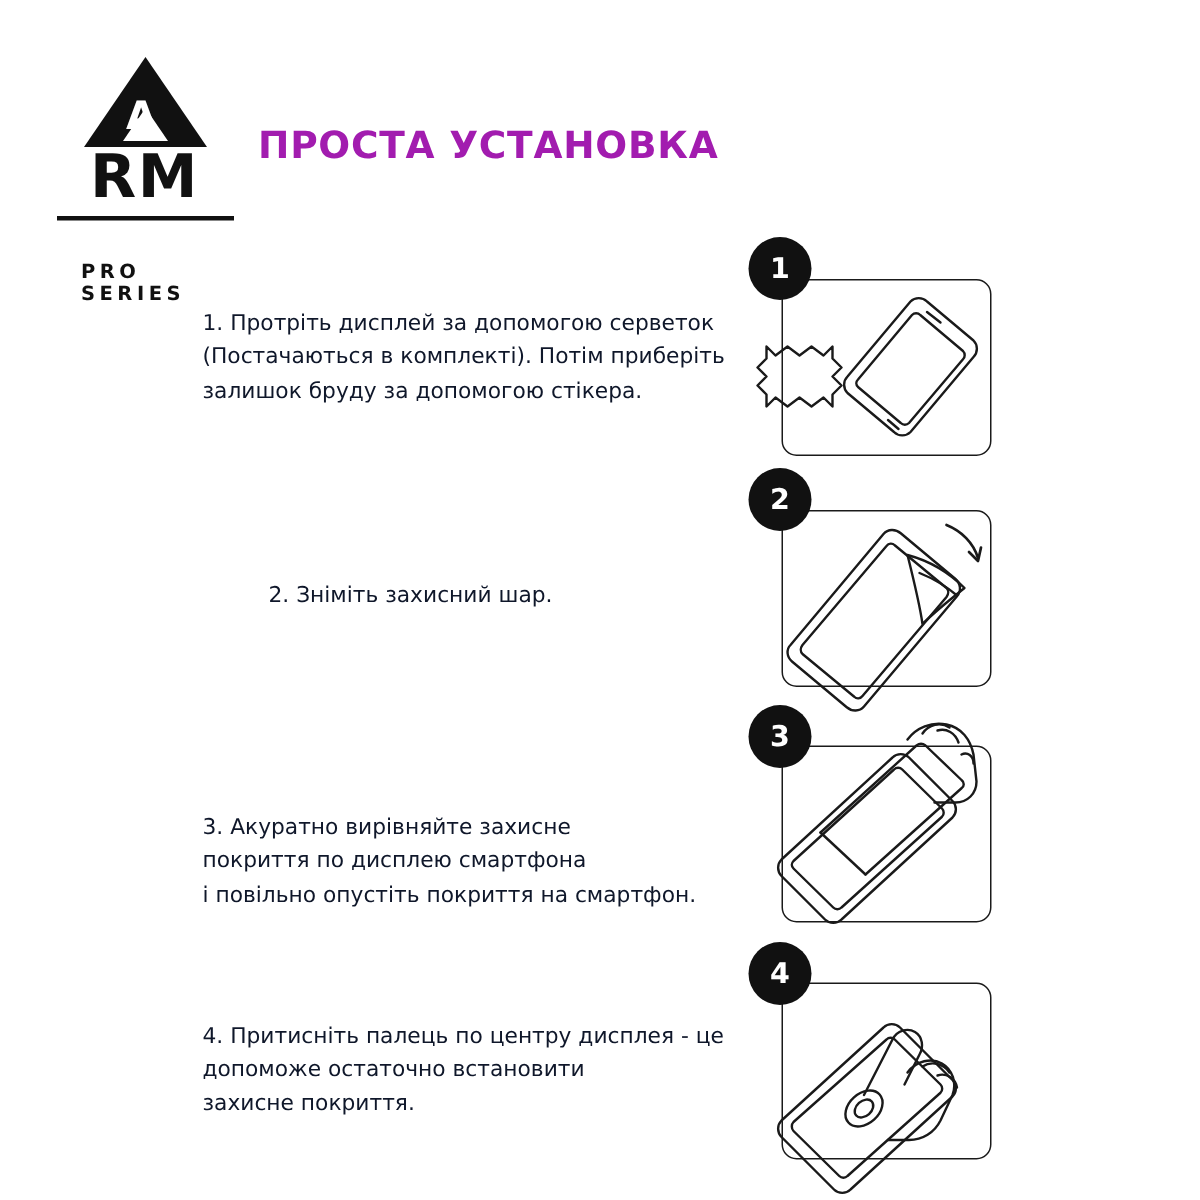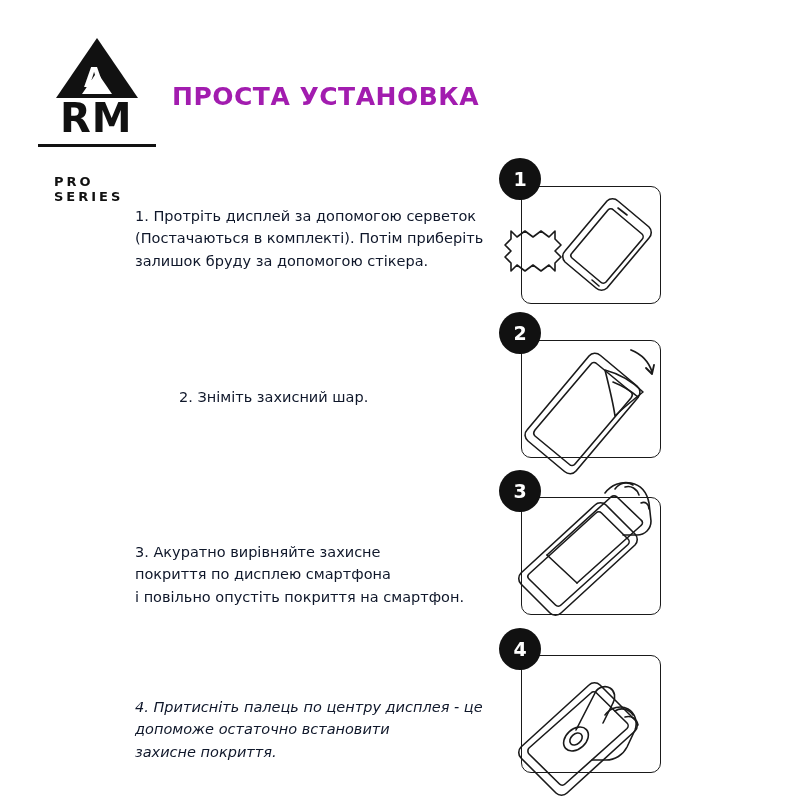--- a/index.html
+++ b/index.html
@@ -101,21 +101,21 @@
     left: 135px;
     font-size: 14.5px;
     line-height: 1.55;
     color: #0f172a;
     width: 360px;
     white-space: pre-line;
   }
   #step-text-1 { top: 205px; }
   #step-text-2 { top: 386px; margin-left: 44px; }
   #step-text-3 { top: 521px; margin-top: 20px; }
-  #step-text-4 { top: 696px; font-style: italic; }
+  #step-text-4 { top: 680px; }
 
   
   .card {
     position: absolute;
     left: 521px;
     width: 140px;
     height: 118px;
     border: 1.6px solid #1a1a1a;
     border-radius: 10px;
     box-sizing: border-box;

